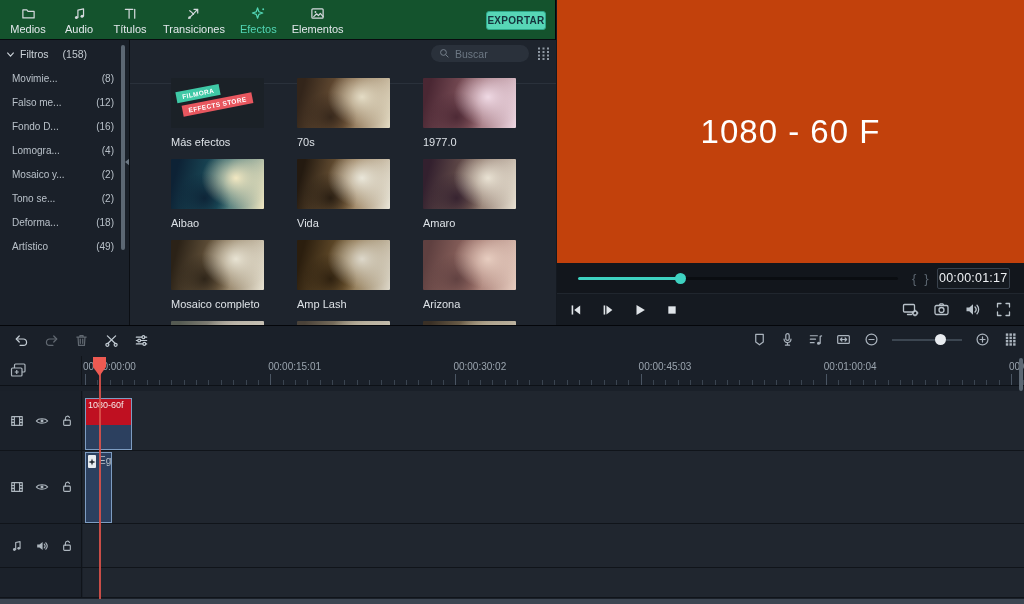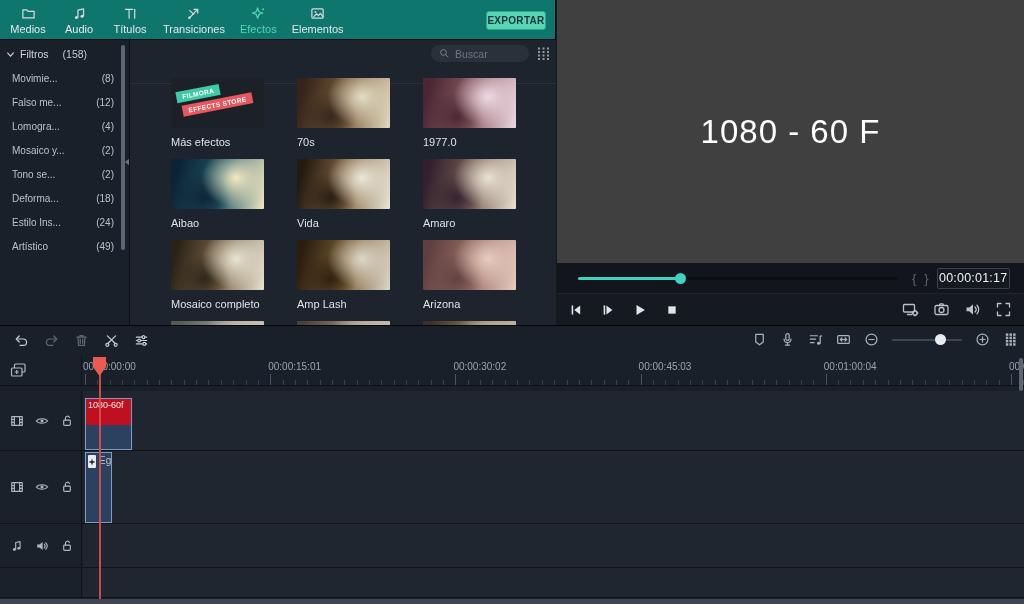--- a/index.html
+++ b/index.html
@@ -4,21 +4,21 @@
 <style>
   * { margin:0; padding:0; box-sizing:border-box; }
   html,body { background:#000; }
   .app{ position:relative; width:1024px; height:604px; background:#141920;
         font-family:"Liberation Sans",sans-serif; color:#dfe4e8; overflow:hidden; }
   .icn{ display:inline-flex; align-items:center; justify-content:center; }
   .icn svg{ display:block; }
 
   
   .left{ position:absolute; left:0; top:0; width:556px; height:325px; background:#161b23; border-right:1px solid #04060a; }
-  .topbar{ position:absolute; left:0; top:0; width:100%; height:40px; background:#0f766e; border-bottom:1px solid #080b0f; }
+  .topbar{ position:absolute; left:0; top:0; width:100%; height:40px; background:#14532d; border-bottom:1px solid #080b0f; }
   .tabs{ display:flex; gap:15px; padding:5px 0 0 10px; height:40px; }
   .tab{ position:relative; display:flex; flex-direction:column; align-items:center; min-width:36px; cursor:pointer; color:#d5dade; }
   .tab .icn{ height:16px; margin-bottom:2px; }
   .tab .icn svg{ width:15px; height:15px; }
   .tab-label{ font-size:11px; color:#e3e8ec; }
   .tab.active{ color:#52d6b5; }
   .tab.active .tab-label{ color:#52d6b5; }
   .tab.active::after{ content:''; position:absolute; left:-3px; right:-3px; bottom:-3px; height:2px; background:#52d6b5; }
   .export-btn{ position:absolute; right:9px; top:11px; width:60px; height:19px; background:#57d6b6;
      color:#14333c; font-size:10px; font-weight:bold; letter-spacing:.3px; border:1px solid #2fa78a; border-radius:3px; cursor:pointer;
@@ -204,38 +204,38 @@
       <ul class="sidebar-list" id="sidebar-items">
           <li class="sidebar-item">
             <span>Movimie...</span>
                   <span class="count">(8)</span>
           </li>
           <li class="sidebar-item">
             <span>Falso me...</span>
                   <span class="count">(12)</span>
           </li>
           <li class="sidebar-item">
+            <span>Fondo D...</span>
+                  <span class="count">(16)</span>
+          </li>
+          <li class="sidebar-item">
             <span>Lomogra...</span>
                   <span class="count">(4)</span>
           </li>
           <li class="sidebar-item">
             <span>Mosaico y...</span>
                   <span class="count">(2)</span>
           </li>
           <li class="sidebar-item">
             <span>Tono se...</span>
                   <span class="count">(2)</span>
           </li>
           <li class="sidebar-item">
             <span>Deforma...</span>
                   <span class="count">(18)</span>
-          </li>
-          <li class="sidebar-item">
-            <span>Estilo Ins...</span>
-                  <span class="count">(24)</span>
           </li>
           <li class="sidebar-item">
             <span>Artístico</span>
                   <span class="count">(49)</span>
           </li>
         </ul>
       <div class="sidebar-scrollbar"></div>
       <div class="collapse-arrow"></div>
     </aside>
 
@@ -316,21 +316,21 @@
             <div class="effect-thumb" style="background: radial-gradient(60% 95% at 70% 38%, rgb(213, 207, 192) 0%, rgba(0, 0, 0, 0) 62%), radial-gradient(42% 75% at 36% 78%, rgba(74, 66, 57, 0.933) 0%, rgba(0, 0, 0, 0) 68%), linear-gradient(105deg, rgb(74, 66, 57) 8%, rgb(149, 138, 116) 55%, rgb(213, 207, 192) 100%);"></div>
           </div>
           <div class="effect-card">
             <div class="effect-thumb" style="background: radial-gradient(60% 95% at 70% 38%, rgb(207, 200, 184) 0%, rgba(0, 0, 0, 0) 62%), radial-gradient(42% 75% at 36% 78%, rgba(58, 48, 38, 0.933) 0%, rgba(0, 0, 0, 0) 68%), linear-gradient(105deg, rgb(58, 48, 38) 8%, rgb(138, 122, 94) 55%, rgb(207, 200, 184) 100%);"></div>
           </div>
         </div>
     </section>
   </section>
 
   <section class="preview">
-    <div class="preview-canvas" style="background: #404040;">
+    <div class="preview-canvas" style="background: #c2410c;">
       <span class="overlay-text">1080 - 60 F</span>
     </div>
     <div class="progress-row">
       <div class="progress-track">
         <div class="progress-fill" id="progress-fill" style="width: 32%;"></div>
         <div class="progress-knob" id="progress-knob" style="left: 32%;"></div>
       </div>
       <div class="marks">
         <span>{</span>
         <span>}</span>

